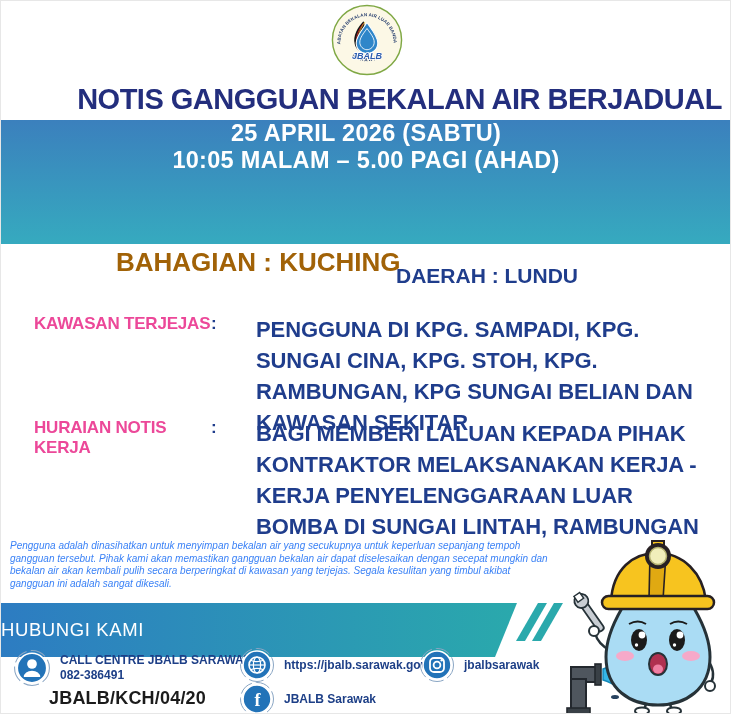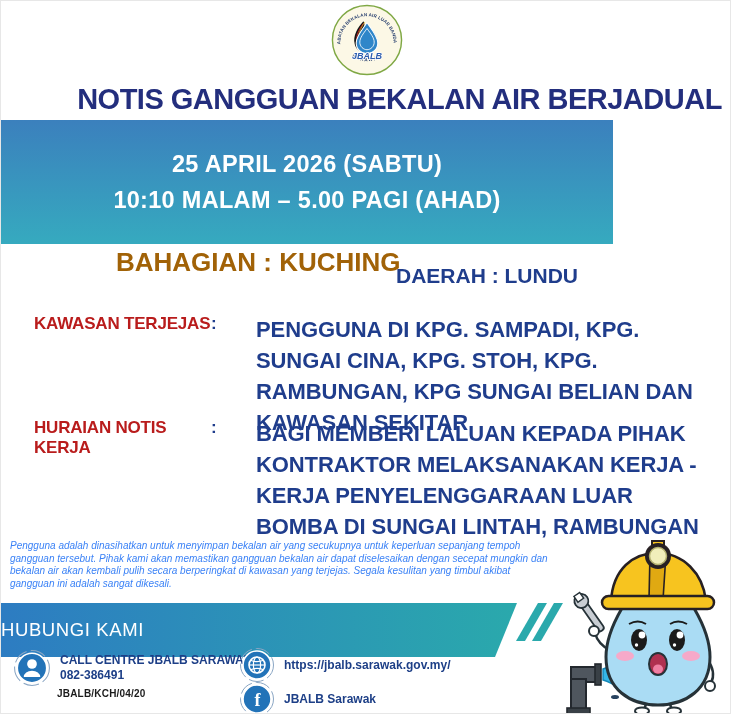--- a/index.html
+++ b/index.html
@@ -9,30 +9,30 @@
     font-family:"Liberation Sans",sans-serif;
   }
   
   .logo{position:absolute;left:328px;top:3px;width:76px;height:72px;}
   .title{
     position:absolute;left:0;top:82px;width:731px;text-align:center;
     font-size:29px;font-weight:bold;color:#232e7d;letter-spacing:-0.5px;padding-left:33px;
   }
   
   .banner{
-    position:absolute;left:0;top:119px;width:612px;height:124px;
+    position:absolute;left:0;top:119px;width:730px;height:124px;
     background:linear-gradient(180deg,#3b80bd 0%,#36aabf 100%);
-    display:flex;flex-direction:column;justify-content:center;align-items:center;
-    gap:9px;color:#ffffff;font-weight:bold;font-size:23.5px;letter-spacing:0.3px;
+    display:flex;flex-direction:column;align-items:center;
+    color:#ffffff;font-weight:bold;font-size:23.5px;letter-spacing:0.3px;
   }
   
   .region-bahagian{position:absolute;left:115px;top:246px;font-size:26px;font-weight:bold;color:#a16207;}
   .region-daerah{position:absolute;left:395px;top:263px;font-size:21px;font-weight:bold;color:#1f3d8c;}
   
-  .detail-label{position:absolute;left:33px;width:180px;font-size:17px;font-weight:bold;color:#b91c1c;letter-spacing:-0.2px;}
+  .detail-label{position:absolute;left:33px;width:180px;font-size:17px;font-weight:bold;color:#ec4899;letter-spacing:-0.2px;}
   .detail-colon{position:absolute;left:210px;font-size:17px;font-weight:bold;color:#1f3d8c;}
   .detail-value{
     position:absolute;left:255px;width:452px;font-size:22px;font-weight:bold;
     color:#1f3d8c;line-height:31px;letter-spacing:-0.1px;
   }
   .row1{top:313px;} .row2{top:417px;}
   
   .advisory{
     position:absolute;left:9px;top:539px;width:540px;
     font-size:10px;font-style:italic;line-height:12.6px;color:#3b82f6;
@@ -47,21 +47,21 @@
   }
   .bar-stripe{position:absolute;top:602px;width:9px;height:38px;background:#2aa9ac;transform:skewX(-30deg);}
   .stripe-1{left:526px;} .stripe-2{left:542px;}
   
   .contact-item{position:absolute;display:flex;align-items:center;gap:9px;}
   .ci-call{left:12px;top:648px;}
   .ci-web{left:238px;top:646px;}
   .ci-fb{left:238px;top:680px;}
   .ci-ig{left:418px;top:646px;}
   .contact-text{font-size:12px;font-weight:bold;color:#1d3f87;line-height:15px;}
-  .ref-no{position:absolute;left:56px;top:687px;font-size:10px;font-weight:bold;color:#1b1b1b;letter-spacing:0.2px;}
+  .ref-no{position:absolute;left:48px;top:687px;font-size:18px;font-weight:bold;color:#1b1b1b;letter-spacing:0.2px;}
   .mascot{position:absolute;left:556px;top:538px;width:173px;height:176px;}
 </style>
 </head>
 <body>
 
 <div id="canvas">
 
   <svg class="logo" viewBox="0 0 100 100">
     <circle cx="50" cy="50" r="48" fill="#fcf8e6" stroke="#7fa844" stroke-width="2"></circle>
     <defs>
@@ -79,21 +79,21 @@
     <path d="M47,25 C41,34 36,44 38,55" stroke="#f2c12e" stroke-width="1" fill="none"></path>
     <path d="M50,26 C57,36 65,45 65,54 C65,63 58,69 50,69 C42,69 35,63 35,54 C35,45 43,36 50,26 Z" fill="#2f86c9" stroke="#ffffff" stroke-width="1.5"></path>
     <path d="M50,34 C55,41 60,47 60,53 C60,59 55,63.5 50,63.5 C45,63.5 40,59 40,53 C40,47 45,41 50,34 Z" fill="none" stroke="#ffffff" stroke-width="1.2"></path>
     <text x="50" y="77" text-anchor="middle" font-size="12.5" font-weight="bold" font-style="italic" fill="#2c5cae" stroke="#ffffff" stroke-width="2" paint-order="stroke">JBALB</text>
   </svg>
 
   <div class="title">NOTIS GANGGUAN BEKALAN AIR BERJADUAL</div>
 
   <div class="banner">
     <div>25 APRIL 2026 (SABTU)</div>
-    <div>10:10 MALAM – 5.00 PAGI (AHAD)</div>
+    <div>10:05 MALAM – 5.00 PAGI (AHAD)</div>
   </div>
 
   <div class="region-bahagian">BAHAGIAN : KUCHING</div>
   <div class="region-daerah">DAERAH : LUNDU</div>
 
   <div class="detail-label row1">KAWASAN TERJEJAS</div>
   <div class="detail-colon row1">:</div>
   <div class="detail-value row1">PENGGUNA DI KPG. SAMPADI, KPG. SUNGAI CINA, KPG. STOH, KPG. RAMBUNGAN, KPG SUNGAI BELIAN DAN KAWASAN SEKITAR</div>
 
   <div class="detail-label row2">HURAIAN NOTIS KERJA</div>
@@ -137,20 +137,30 @@
 
   <div class="contact-item ci-fb">
     <svg width="36" height="36" viewBox="0 0 36 36">
       <circle cx="18" cy="18" r="16.5" fill="none" stroke="#8aa6c4" stroke-width="1" stroke-dasharray="15 4"></circle>
       <circle cx="18" cy="18" r="14" fill="#2273b8" stroke="#ffffff" stroke-width="1.6"></circle>
       <text x="18.5" y="25" text-anchor="middle" font-family="Liberation Serif, serif" font-size="18" font-weight="bold" fill="#ffffff">f</text>
     </svg>
     <div class="contact-text">JBALB Sarawak</div>
   </div>
 
+  <div class="contact-item ci-ig">
+    <svg width="36" height="36" viewBox="0 0 36 36">
+      <circle cx="18" cy="18" r="16.5" fill="none" stroke="#8aa6c4" stroke-width="1" stroke-dasharray="15 4"></circle>
+      <circle cx="18" cy="18" r="14" fill="#2273b8" stroke="#ffffff" stroke-width="1.6"></circle>
+      <rect x="11" y="11" width="14" height="14" rx="4" fill="none" stroke="#ffffff" stroke-width="1.8"></rect>
+      <circle cx="18" cy="18" r="3.4" fill="none" stroke="#ffffff" stroke-width="1.8"></circle>
+      <circle cx="22.7" cy="13.3" r="1.2" fill="#ffffff"></circle>
+    </svg>
+    <div class="contact-text">jbalbsarawak</div>
+  </div>
 
   <svg class="mascot" viewBox="0 0 173 176">
 
     <g>
       <rect x="14" y="128" width="27" height="15" fill="#4f565e" stroke="#23282e" stroke-width="2"></rect>
       <rect x="38" y="125" width="6" height="21" fill="#394046" stroke="#23282e" stroke-width="1.6"></rect>
       <rect x="14" y="140" width="15" height="33" fill="#4f565e" stroke="#23282e" stroke-width="2"></rect>
       <rect x="10" y="169" width="23" height="6" fill="#394046" stroke="#23282e" stroke-width="1.6"></rect>
       <path d="M46,130 C56,125 66,127 74,136 C65,133 58,135 54,139 C60,140 64,145 66,151 C58,146 50,142 46,141 Z" fill="#35b6e6" stroke="#1387b8" stroke-width="1.4"></path>
       <path d="M76,141 q3,2 1,5 q-4,-1 -1,-5 Z" fill="#35b6e6"></path>

